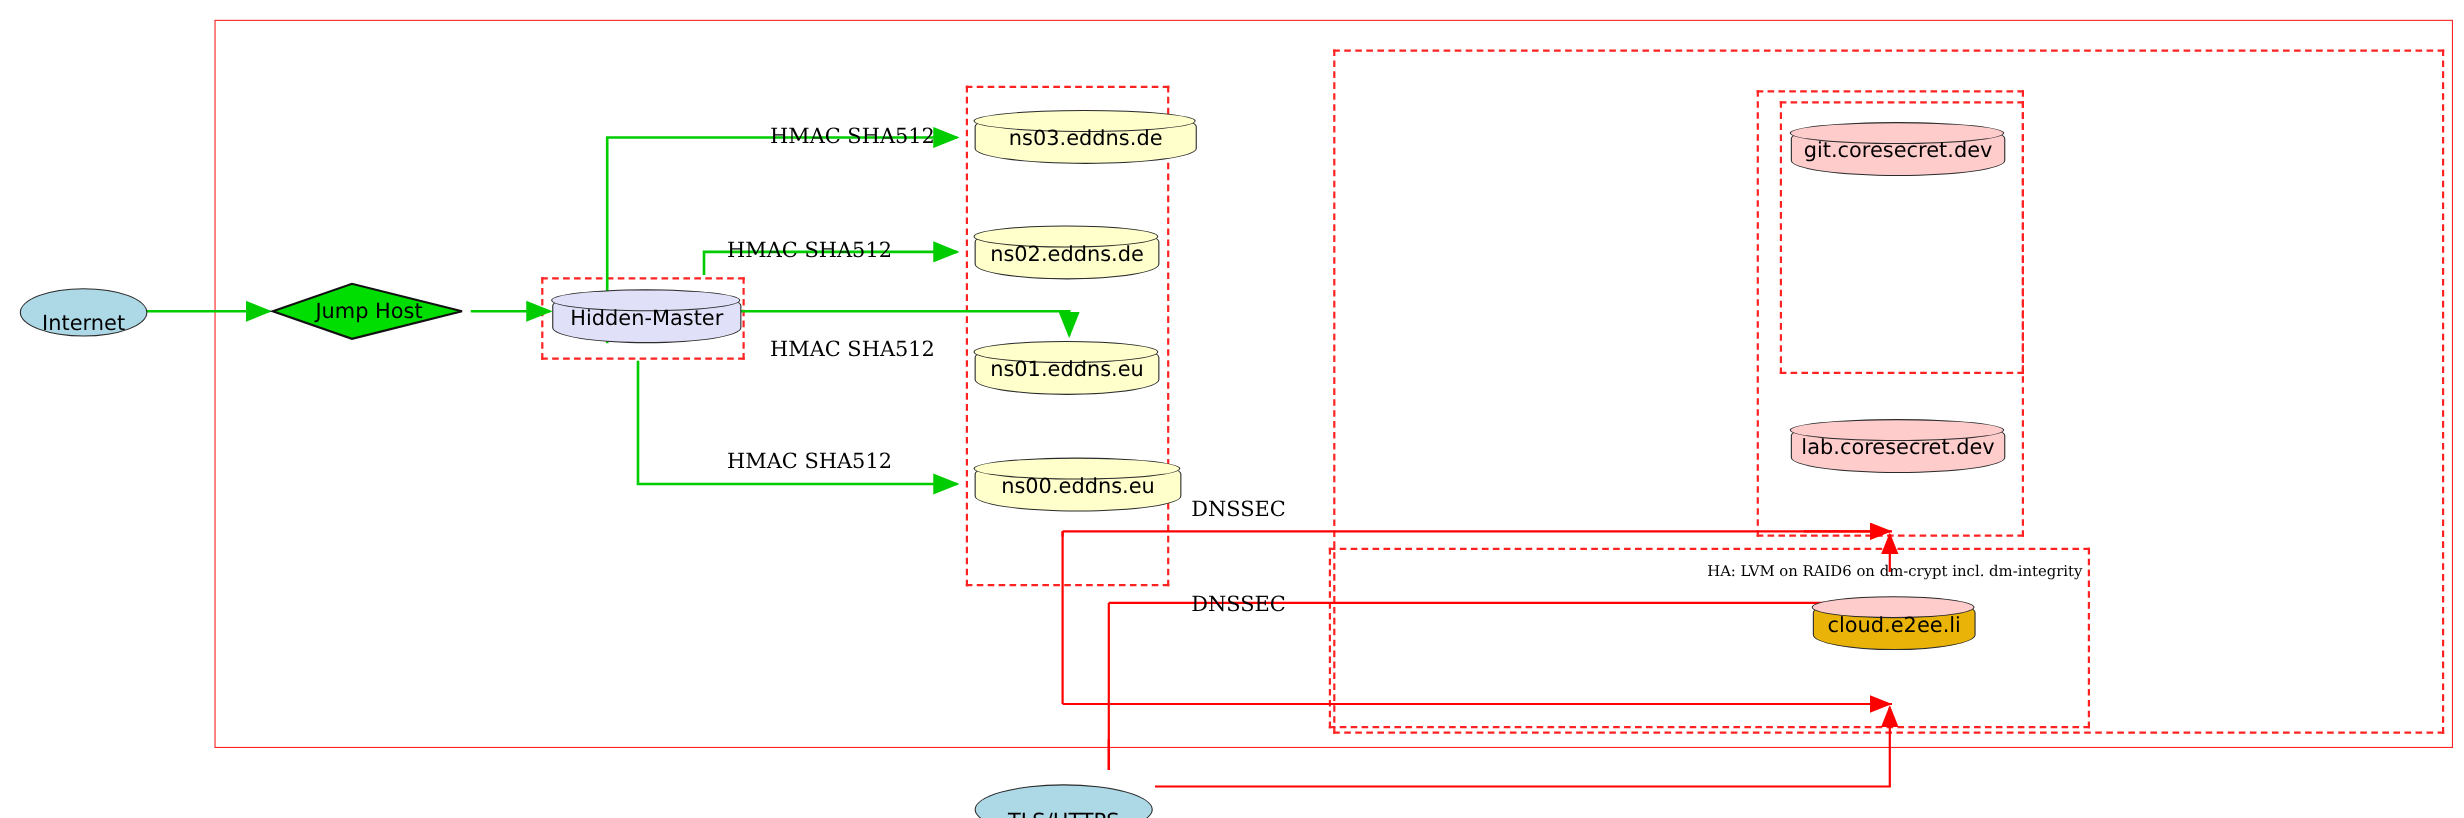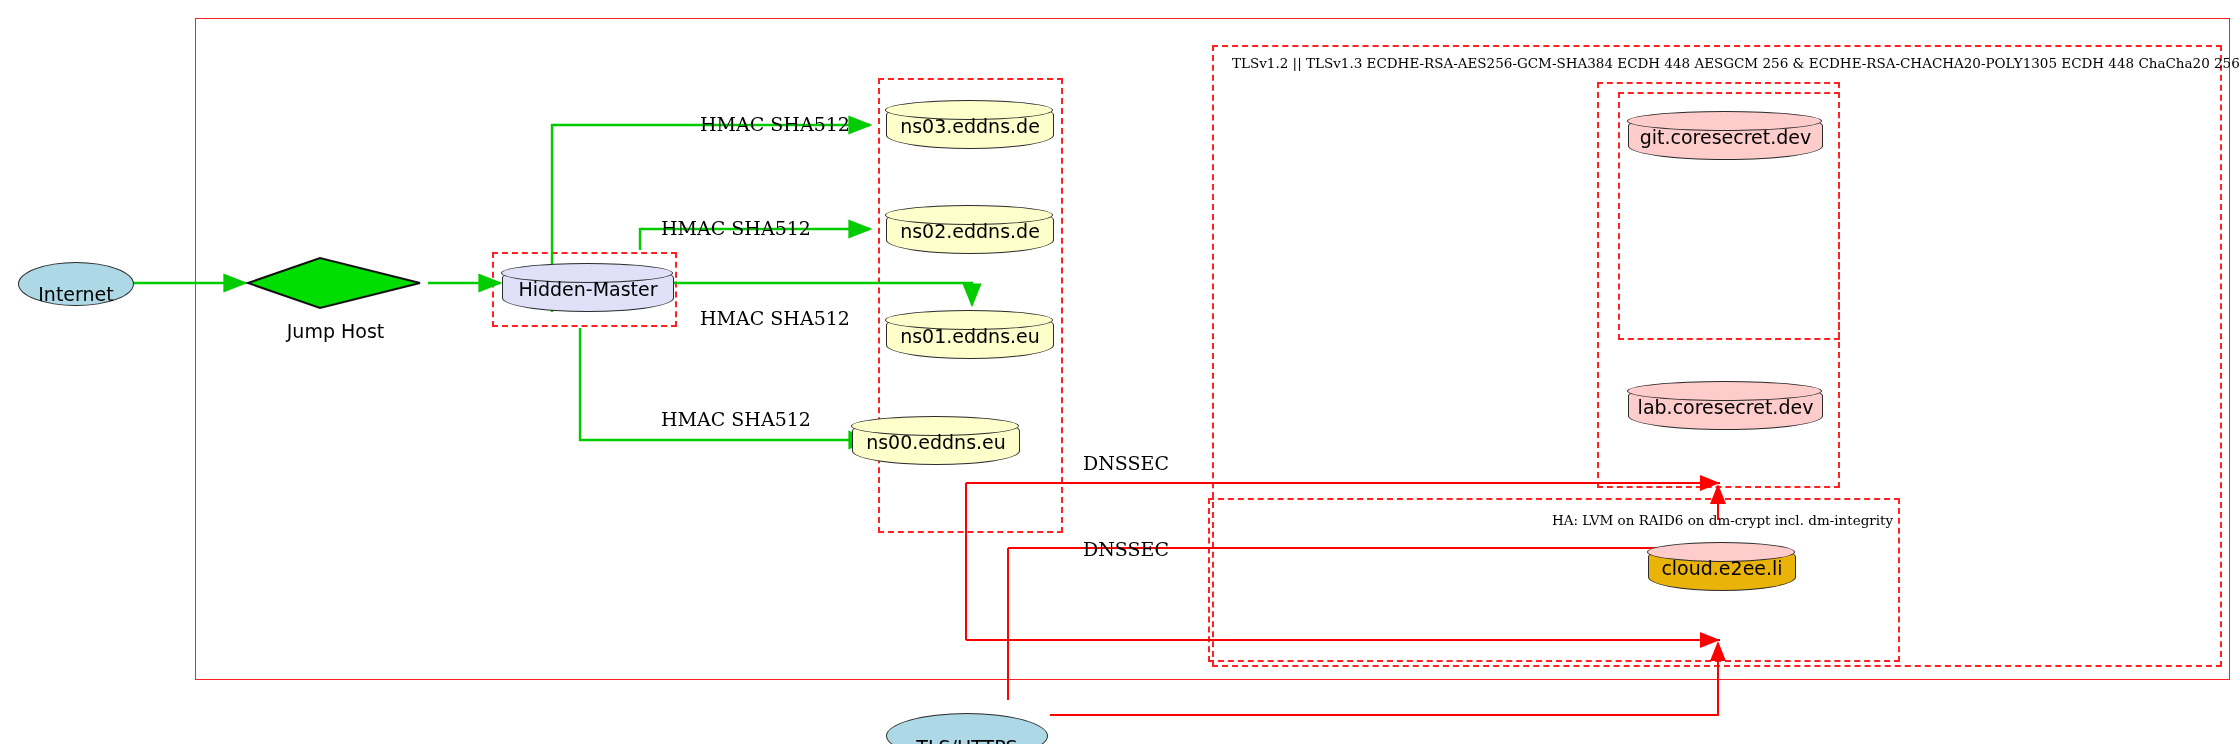--- a/index.html
+++ b/index.html
@@ -26,21 +26,20 @@
   .node {
     position: absolute;
     box-sizing: border-box;
     display: flex;
     align-items: center;
     justify-content: center;
     font-family: "DejaVu Sans", sans-serif;
     font-size: 19px;
     color: #000000;
     white-space: nowrap;
-    margin-top: 48px;
   }
   
   .cyl {
     border: 1.6px solid #2b2b2b;
     border-radius: 50% / 14px;
     background: #ffffcc;
     position: absolute;
     box-sizing: border-box;
   }
   .cyl .cap {
@@ -105,21 +104,20 @@
 </head>
 <body>
 
 <div id="canvas">
 
   <div class="box-solid" style="left:195px; top:18px; width:2035px; height:662px;"></div>
 
 
   <div class="box-dashed" style="left:1212px; top:45px; width:1010px; height:622px;"></div>
 
-  <div class="cluster-label" style="left:1232px; top:55px;">TLSv1.2 || TLSv1.3 ECDHE-RSA-AES256-GCM-SHA384 ECDH 448 AESGCM 256 &amp; ECDHE-RSA-CHACHA20-POLY1305 ECDH 448 ChaCha20 256</div>
 
   <div class="box-dashed" style="left:492px; top:252px; width:185px; height:75px;"></div>
 
   <div class="box-dashed" style="left:878px; top:78px; width:185px; height:455px;"></div>
 
   <div class="box-dashed" style="left:1597px; top:82px; width:243px; height:406px;"></div>
 
   <div class="box-dashed" style="left:1618px; top:92px; width:222px; height:248px;"></div>
 
   <div class="box-dashed" style="left:1208px; top:498px; width:692px; height:164px;"></div>
@@ -177,36 +175,36 @@
   </svg>
   <div class="node" style="left:248px; top:268px; width:175px; height:30px;">
     <span>Jump Host</span>
   </div>
 
   <div class="cyl" style="left:502px; top:264px; width:172px; height:48px; background:#e0e0f8;">
     <div class="cap" style="background:#e0e0f8;"></div>
     <div class="lbl">Hidden-Master</div>
   </div>
 
-  <div class="cyl" style="left:886px; top:101px; width:168px; height:48px;">
+  <div class="cyl" style="left:886px; top:101px; width:202px; height:48px;">
     <div class="cap" style="background:#ffffcc;"></div>
     <div class="lbl">ns03.eddns.de</div>
   </div>
 
   <div class="cyl" style="left:886px; top:206px; width:168px; height:48px;">
     <div class="cap" style="background:#ffffcc;"></div>
     <div class="lbl">ns02.eddns.de</div>
   </div>
 
   <div class="cyl" style="left:886px; top:311px; width:168px; height:48px;">
     <div class="cap" style="background:#ffffcc;"></div>
     <div class="lbl">ns01.eddns.eu</div>
   </div>
 
-  <div class="cyl" style="left:852px; top:417px; width:168px; height:48px;">
+  <div class="cyl" style="left:886px; top:417px; width:188px; height:48px;">
     <div class="cap" style="background:#ffffcc;"></div>
     <div class="lbl">ns00.eddns.eu</div>
   </div>
 
   <div class="cyl" style="left:1628px; top:112px; width:195px; height:48px; background:#ffcccc;">
     <div class="cap" style="background:#ffcccc;"></div>
     <div class="lbl">git.coresecret.dev</div>
   </div>
 
 

